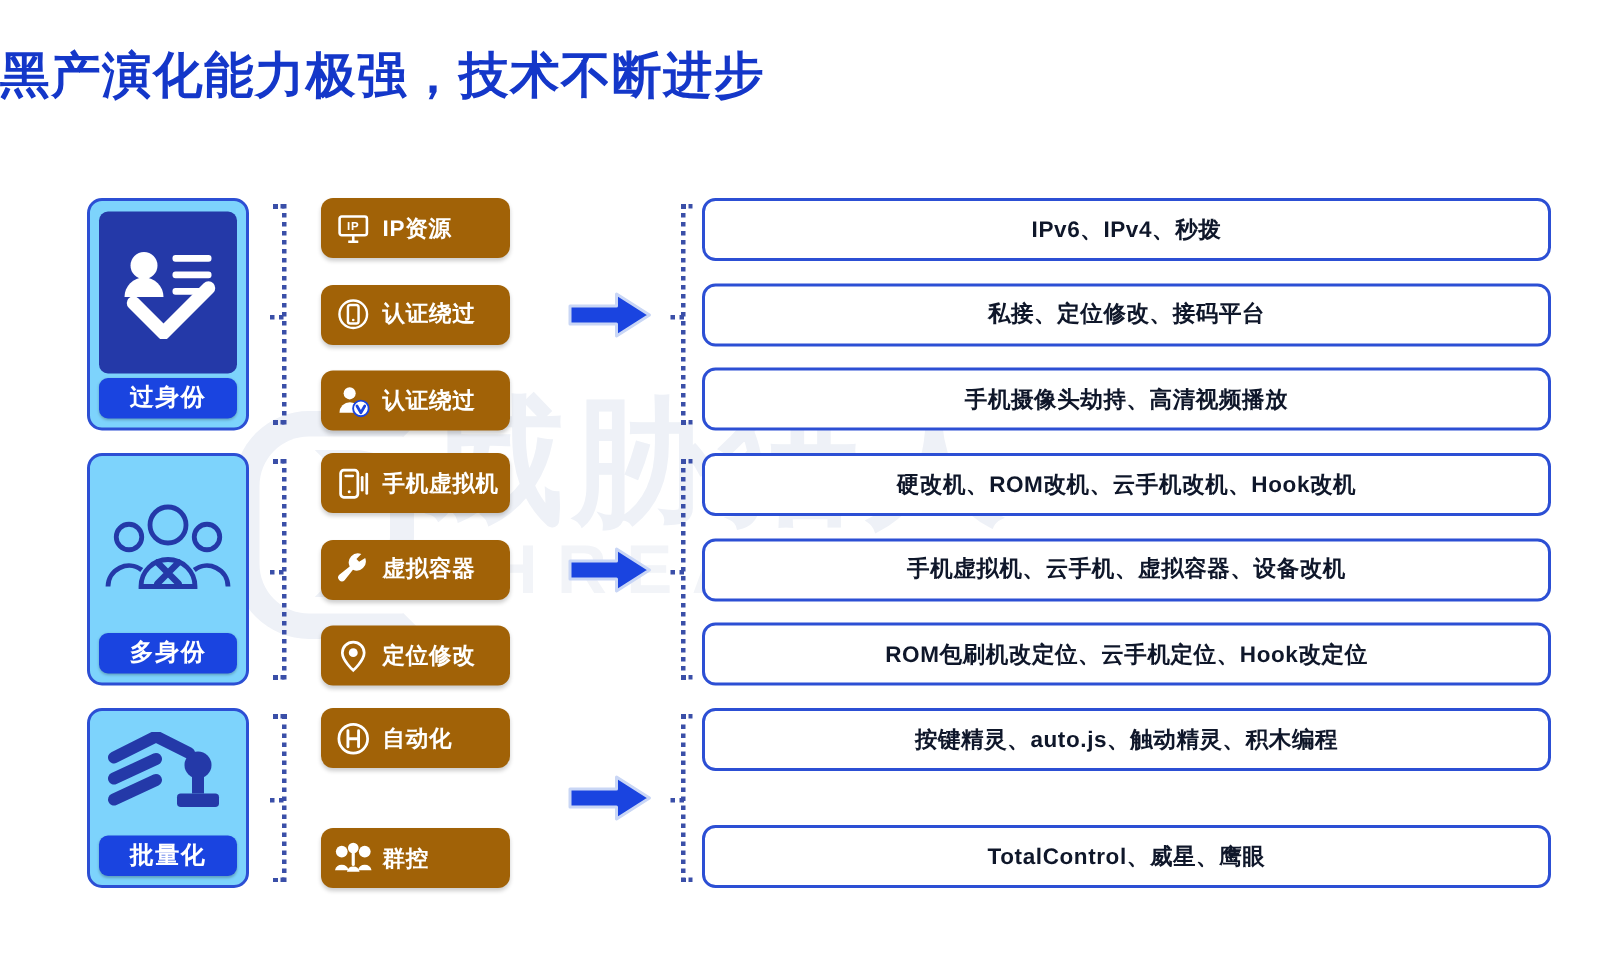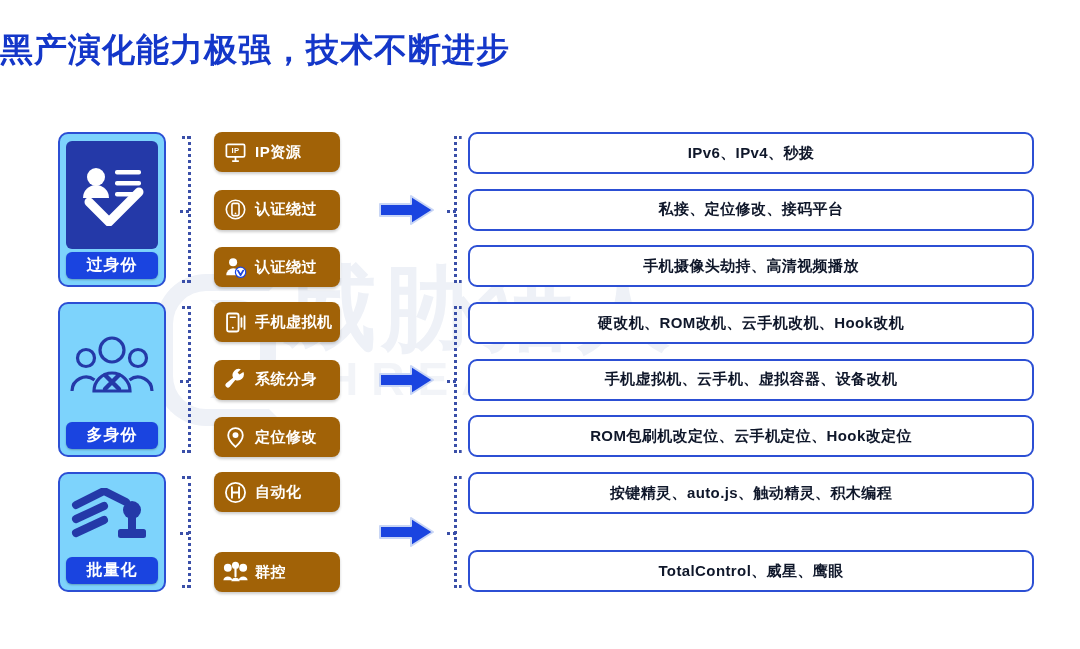--- a/index.html
+++ b/index.html
@@ -288,21 +288,21 @@
           </svg>
         </span>
         <span>手机虚拟机</span>
       </div>
       <div class="pill">
         <span class="pi">
           <svg width="23" height="23" viewBox="0 0 24 24">
             <path d="M20.3 4.2a6.4 6.4 0 0 1-8.5 8.2L6 19.6a2.6 2.6 0 0 1-3.7-3.7l7.2-5.8A6.4 6.4 0 0 1 17.6 1.4l-3.4 3.4 1.9 1.9z" fill="#ffffff"></path>
           </svg>
         </span>
-        <span>系统分身</span>
+        <span>虚拟容器</span>
       </div>
       <div class="pill">
         <span class="pi">
           <svg width="23" height="23" viewBox="0 0 24 24">
             <path d="M12 2.2c-4.2 0-7.6 3.3-7.6 7.4 0 5.4 7.6 12.2 7.6 12.2s7.6-6.8 7.6-12.2c0-4.1-3.4-7.4-7.6-7.4z" fill="none" stroke="#fff" stroke-width="1.9"></path>
             <circle cx="12" cy="9.5" r="3.1" fill="#fff"></circle>
           </svg>
         </span>
         <span>定位修改</span>
       </div>

